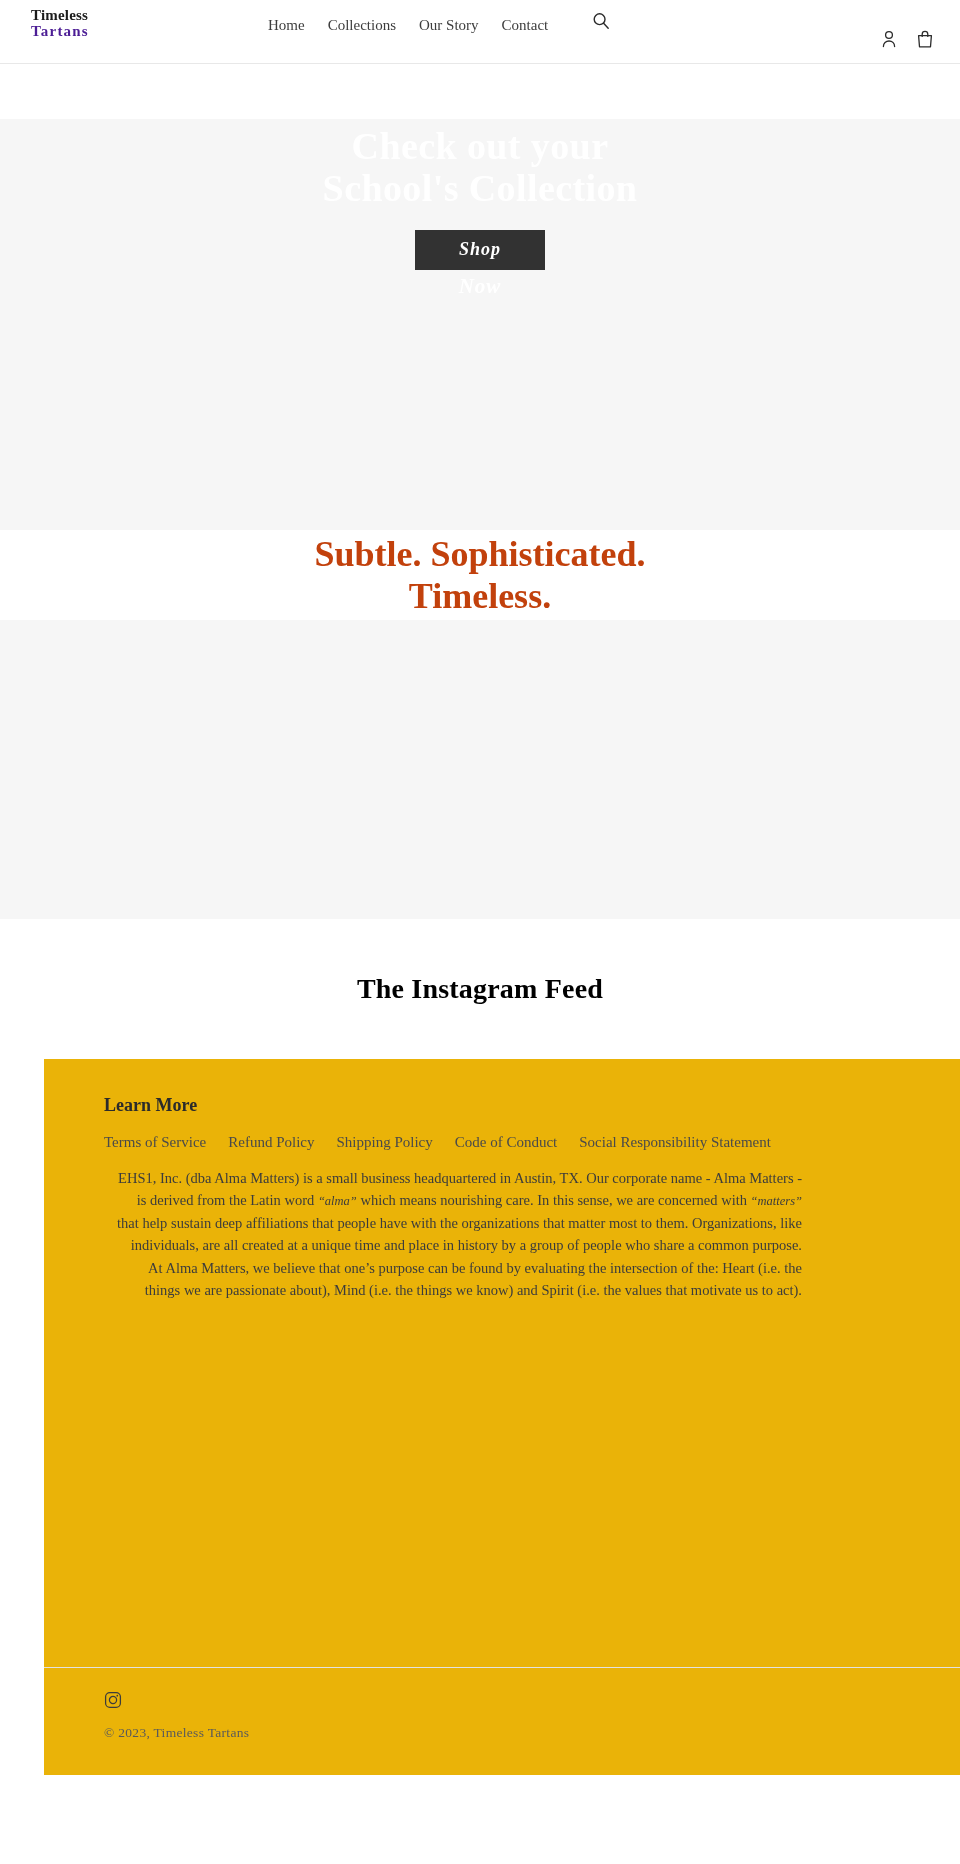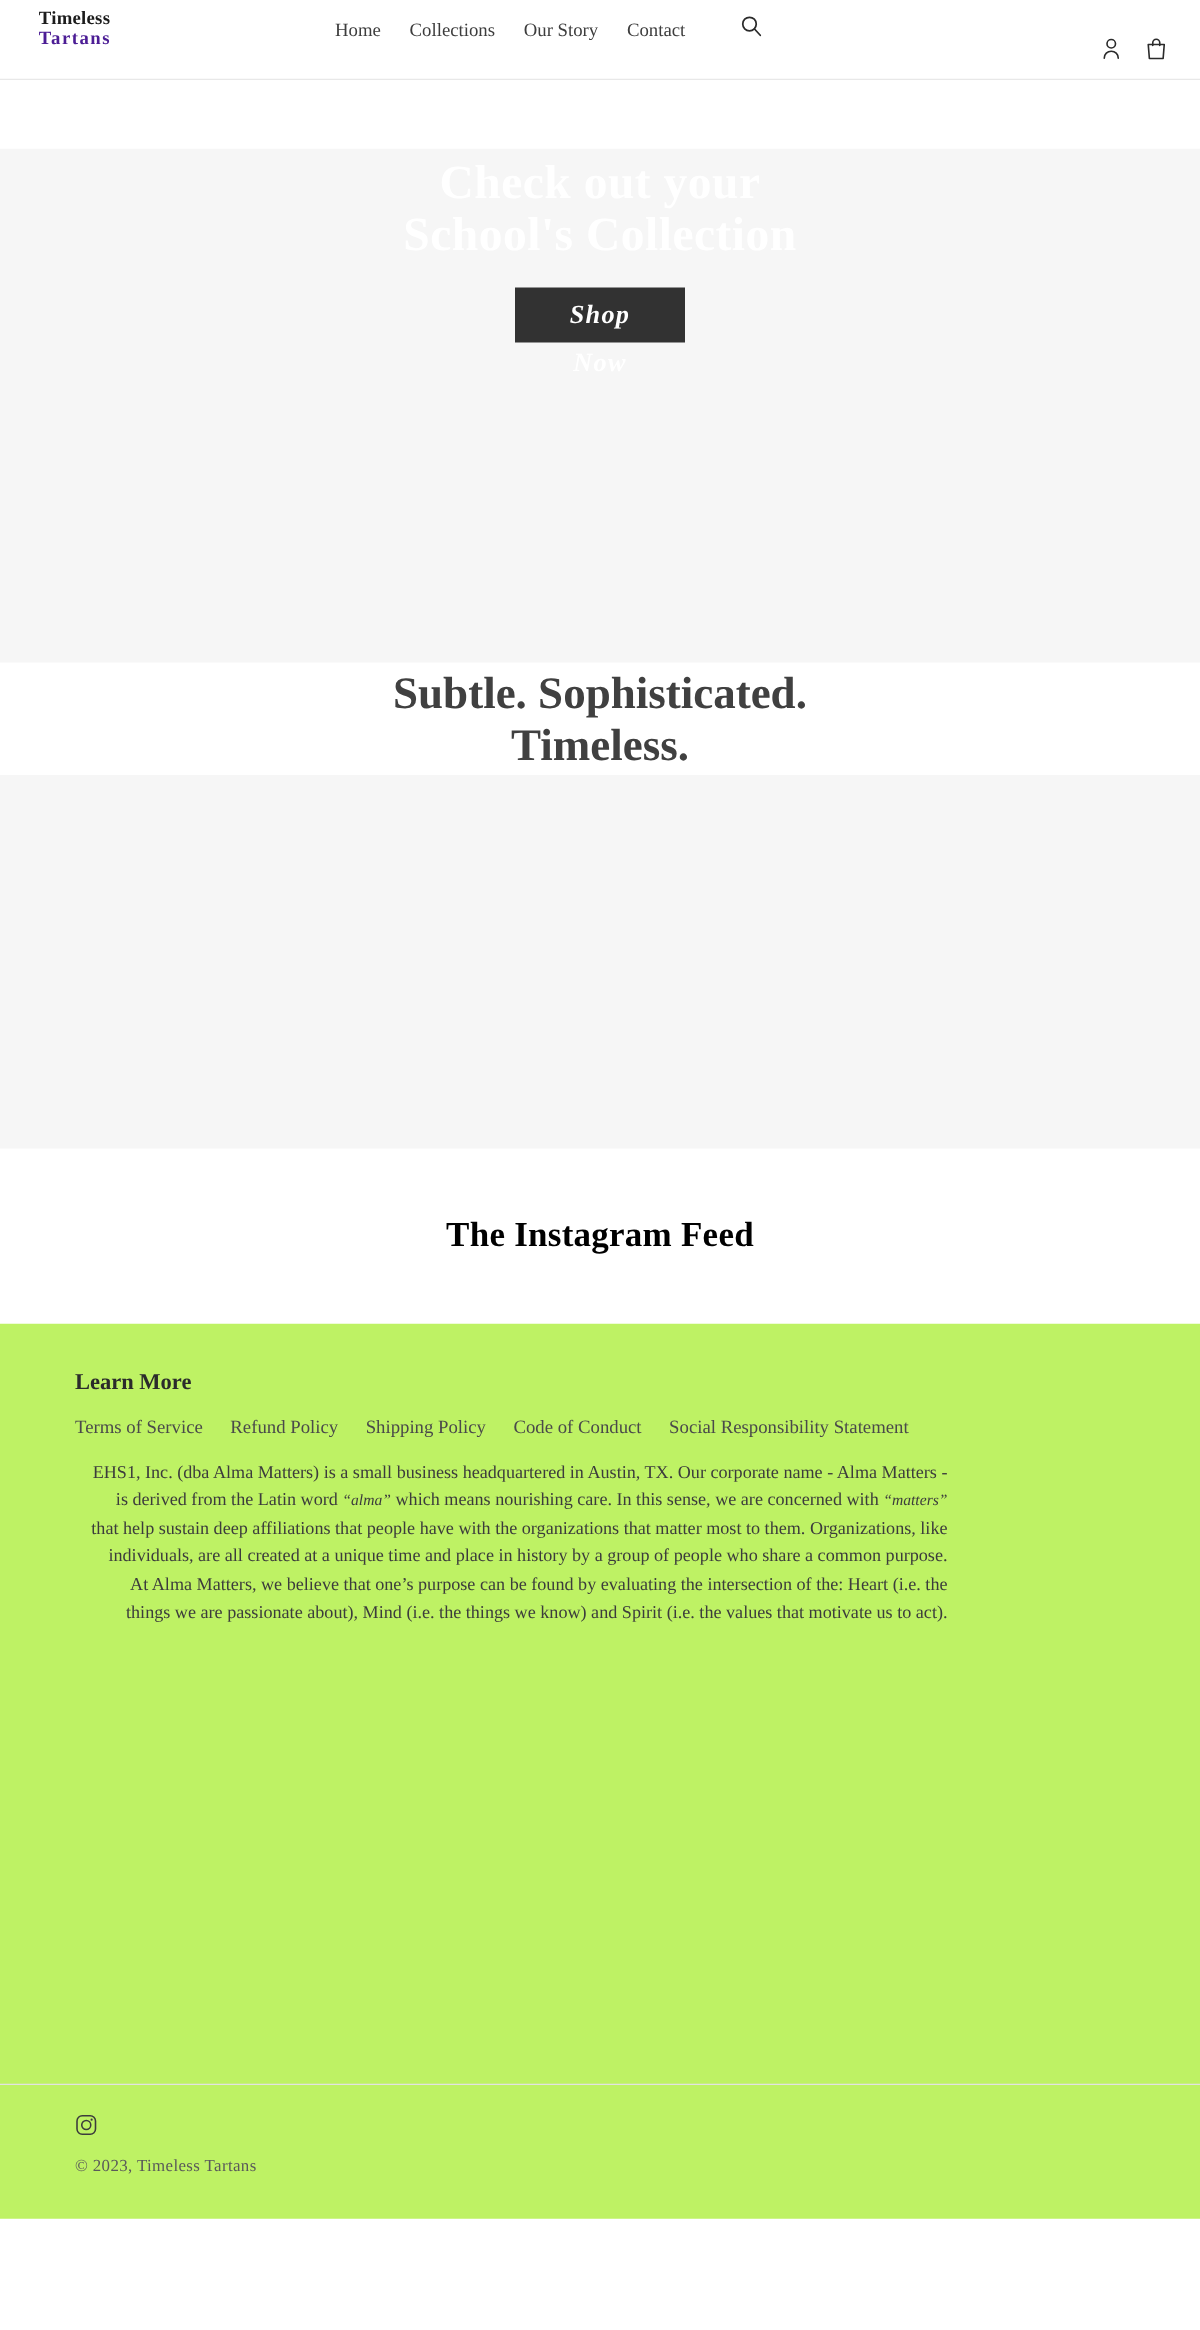--- a/index.html
+++ b/index.html
@@ -116,21 +116,21 @@
     position: relative;
     display: block;
   }
   .hero-btn {
     display: inline-block;
     background: #323232;
     color: #ffffff;
     font-family: "Liberation Serif", "DejaVu Serif", serif;
     font-weight: bold;
     font-style: italic;
-    font-size: 21px;
+    font-size: 18px;
     letter-spacing: 1px;
     padding: 10px 44px 11px;
     border: 0;
     cursor: pointer;
     line-height: 1.1;
     text-decoration: none;
   }
   .hero-cta-sub {
     display: block;
     margin-top: 4px;
@@ -149,21 +149,21 @@
     display: flex;
     align-items: center;
     justify-content: center;
   }
   .tagline {
     font-family: "Liberation Serif", "DejaVu Serif", serif;
     font-weight: bold;
     font-size: 36px;
     line-height: 1.18;
     text-align: center;
-    color: #404040;
+    color: #c2410c;
     max-width: 560px;
   }
 
   
   .media-block {
     height: 299px;
     background: #f6f6f6;
   }
 
   
@@ -177,24 +177,25 @@
   .instagram-title {
     font-family: "Liberation Serif", "DejaVu Serif", serif;
     font-weight: bold;
     font-size: 28px;
     color: #000000;
     letter-spacing: .2px;
   }
 
   
   .site-footer {
-    background: #bef264;
+    background: #eab308;
     height: 716px;
     padding: 0 60px;
     position: relative;
+    margin-left: 44px;
   }
   .footer-heading {
     padding-top: 36px;
     font-family: "Liberation Serif", "DejaVu Serif", serif;
     font-weight: bold;
     font-size: 18px;
     color: #2b2b2b;
   }
   .footer-links {
     margin-top: 18px;

